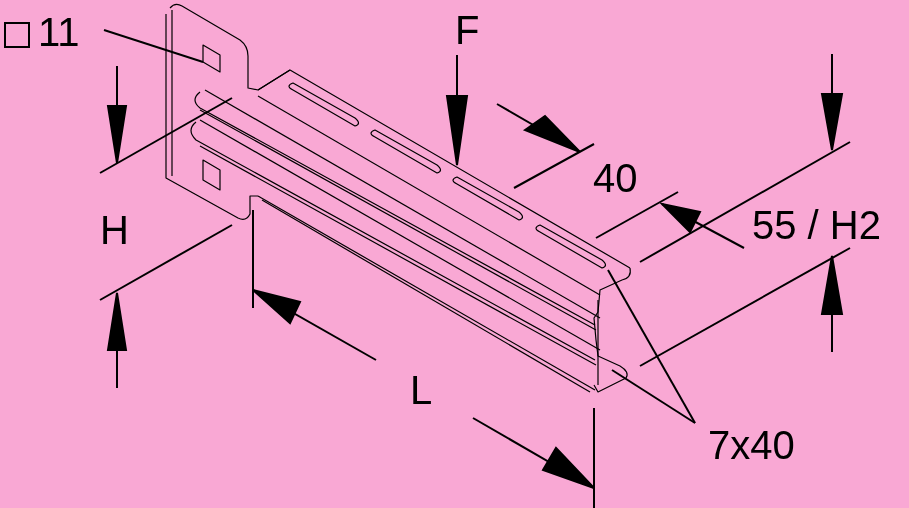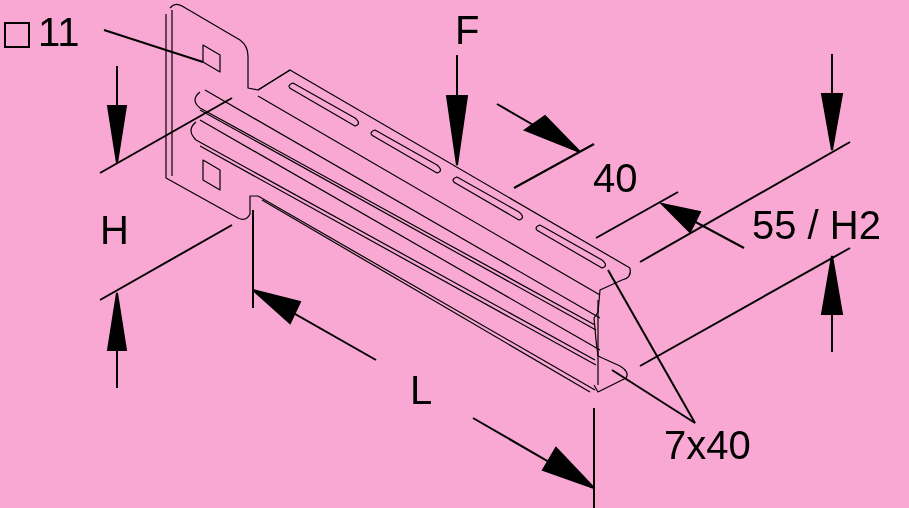--- a/index.html
+++ b/index.html
@@ -84,14 +84,14 @@
       <line x1="612" y1="370" x2="695" y2="423"></line>
     </g>
   </svg>
 
   <div class="lbl" style="left:4px; top:12px;"><span class="sq"></span><span>11</span></div>
   <div class="lbl" style="left:100px; top:210px;">H</div>
   <div class="lbl" style="left:455px; top:10px;">F</div>
   <div class="lbl" style="left:593px; top:158px;">40</div>
   <div class="lbl" style="left:752px; top:205px;text-align:center;">55 / H2</div>
   <div class="lbl" style="left:410px; top:370px;">L</div>
-  <div class="lbl" style="left:664px; top:425px;">7x40</div>
+  <div class="lbl" style="left:708px; top:425px;">7x40</div>
 </div>
 
 </body></html>

